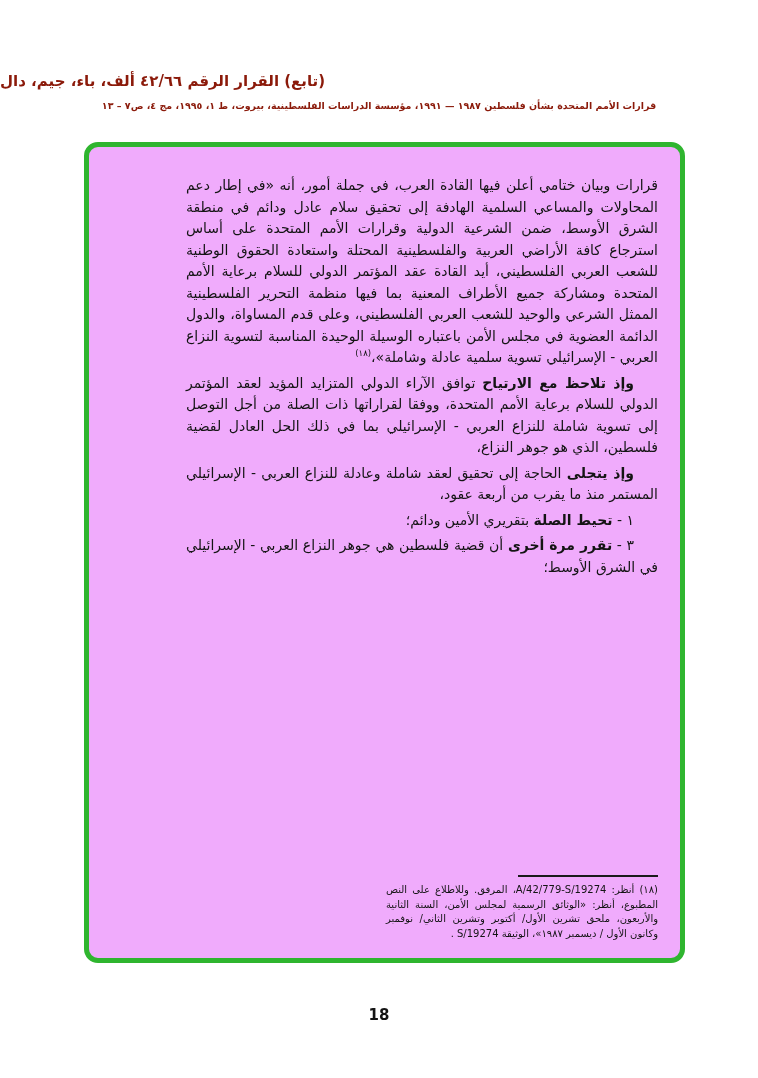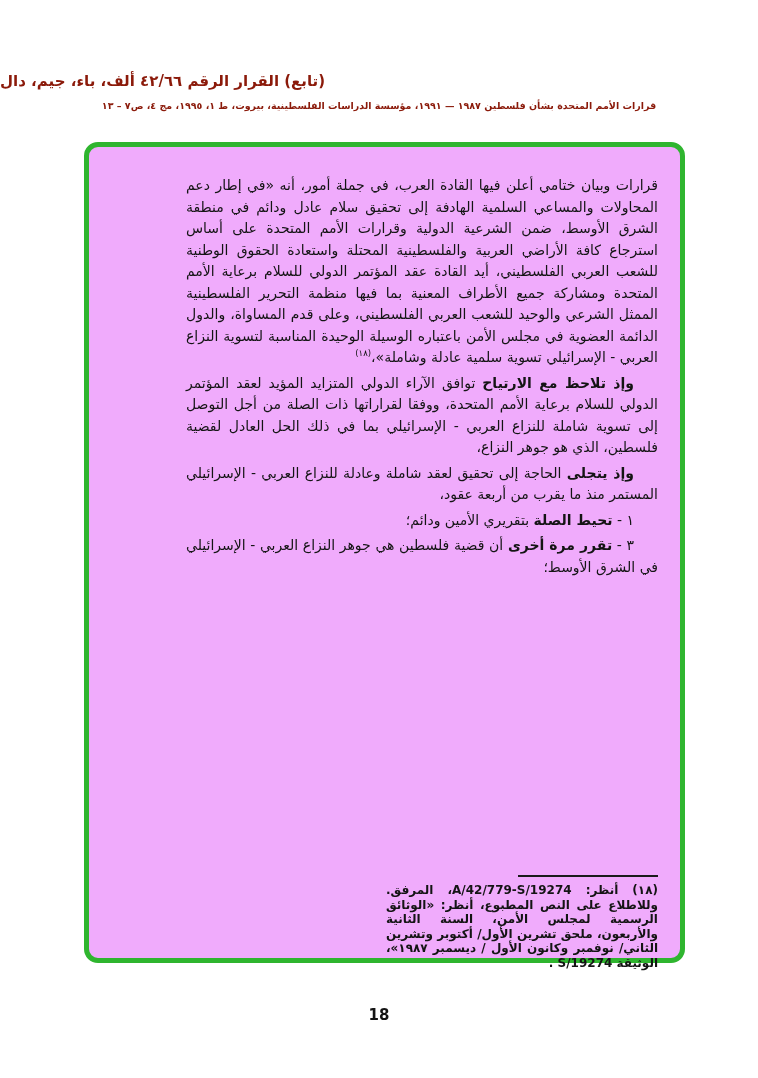--- a/index.html
+++ b/index.html
@@ -89,23 +89,23 @@
     right: 22px;
     width: 272px;
   }
   .footnote-divider {
     width: 140px;
     height: 2px;
     background: #1a1a1a;
     margin-bottom: 6px;
   }
   .footnote-text {
-    font-size: 12px;
+    font-size: 10px;
     line-height: 14.5px;
-    font-weight: bold;
+    font-weight: normal;
     text-align: justify;
     color: #141414;
   }
   .page-number {
     position: absolute;
     top: 1006px;
     left: 0;
     right: 0;
     text-align: center;
     font-size: 15px;

